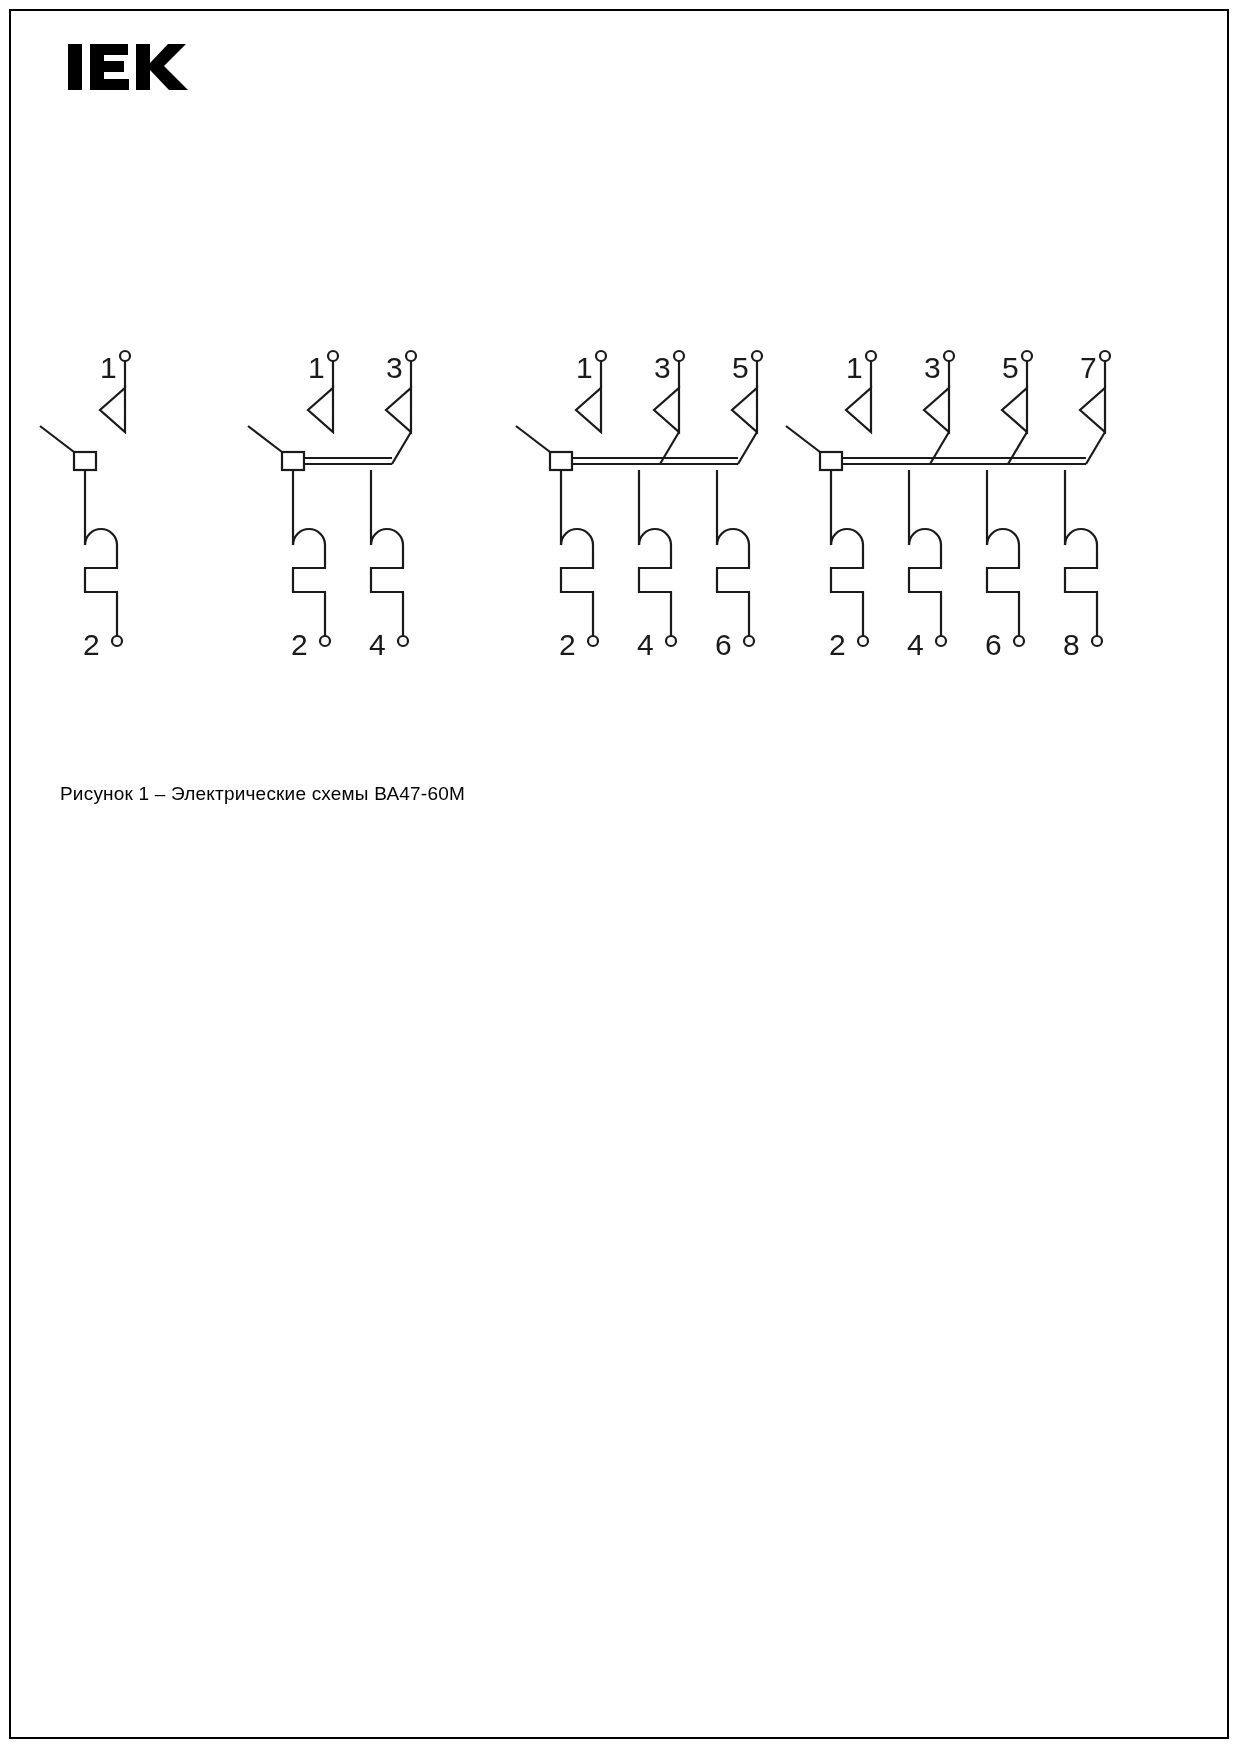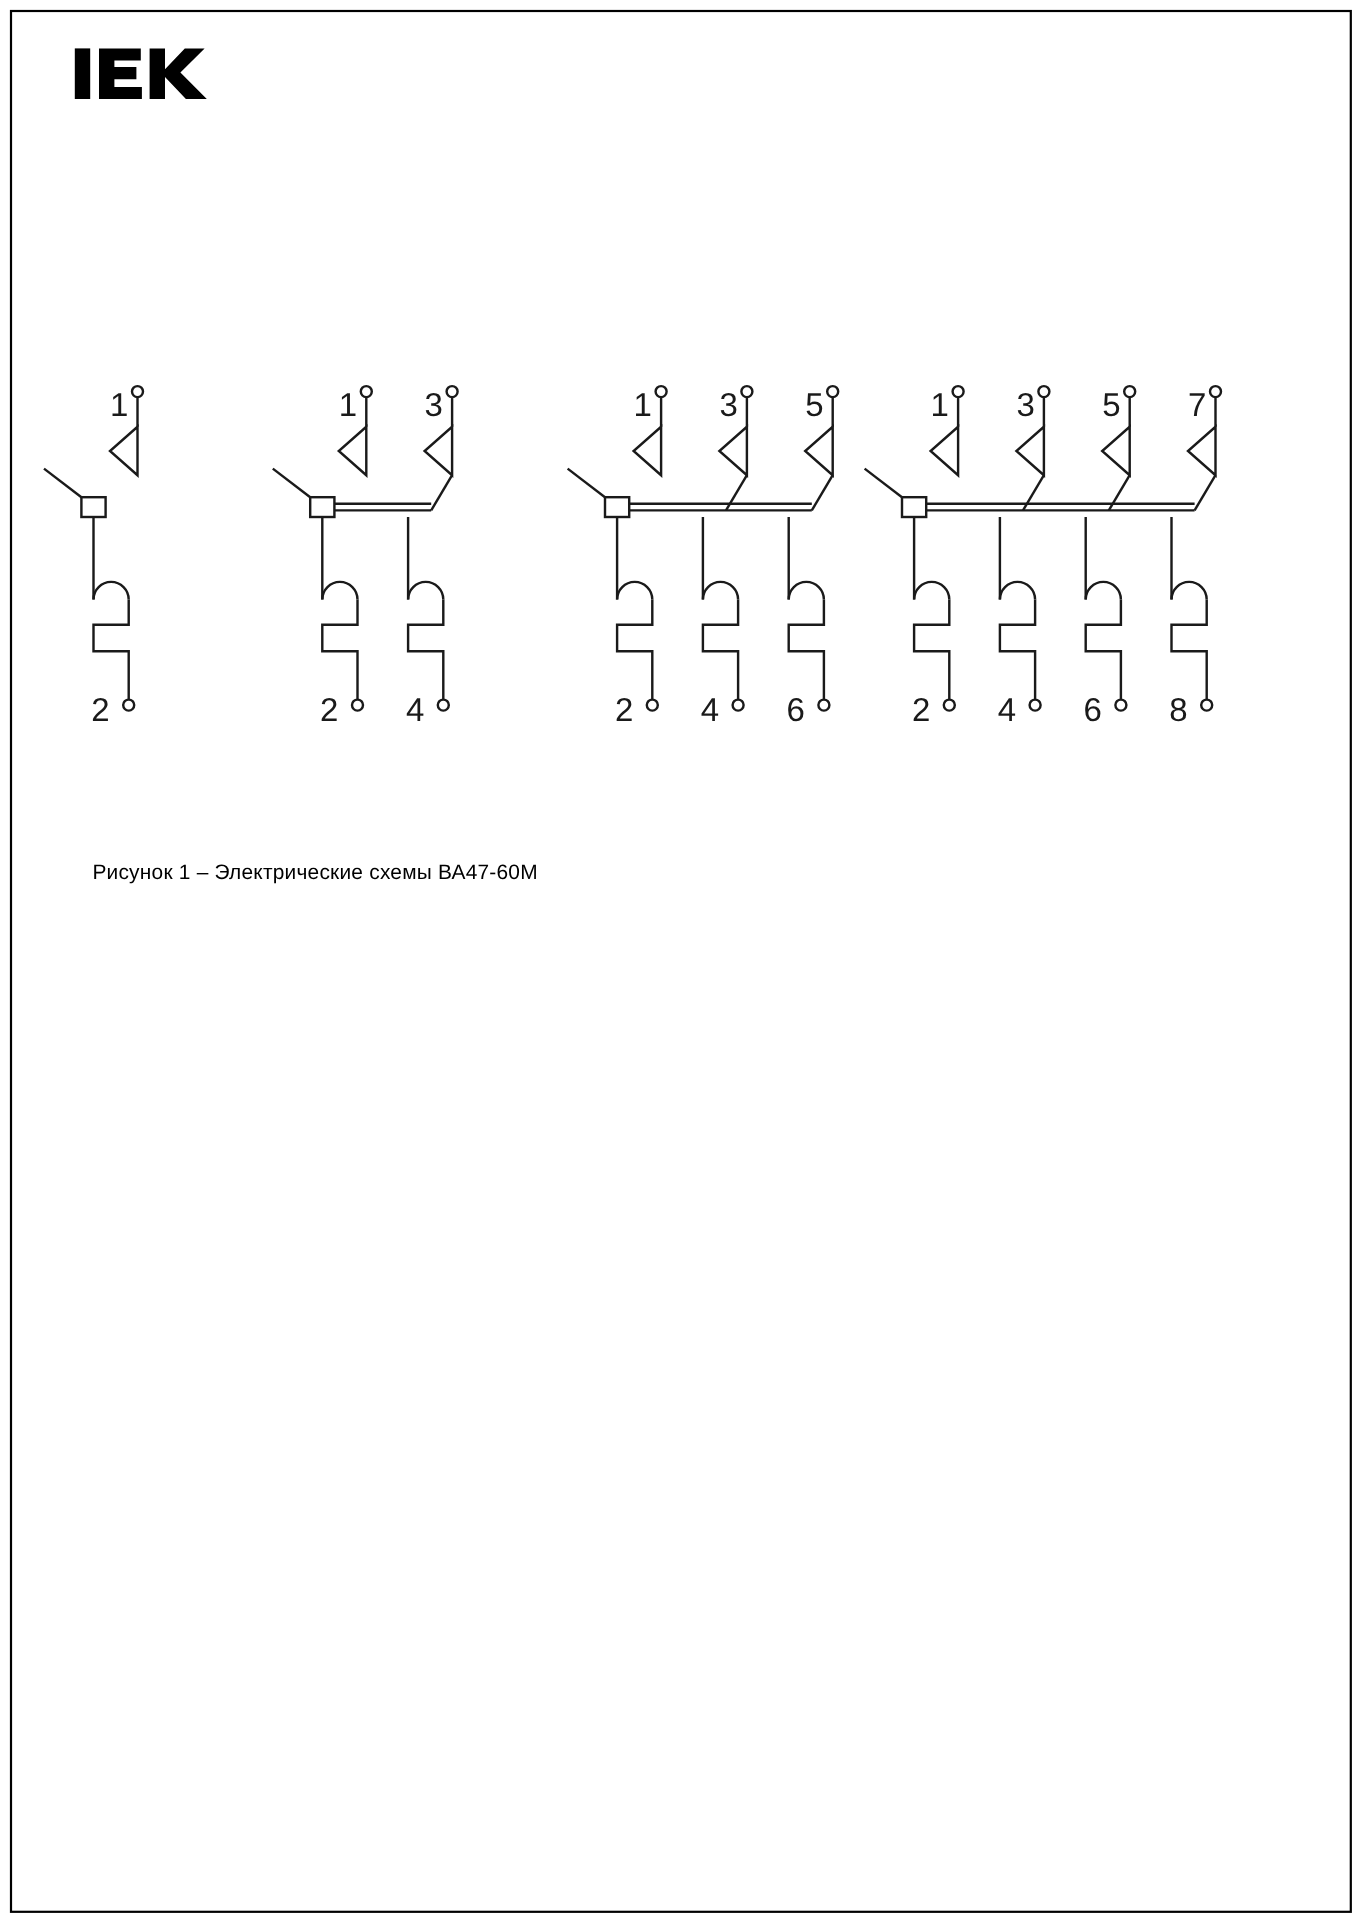--- a/index.html
+++ b/index.html
@@ -39,21 +39,21 @@
   }
   .diagram-area {
     position: absolute;
     left: 0px;
     top: 300px;
     width: 1240px;
     height: 400px;
   }
   .caption {
     position: absolute;
-    left: 84px;
+    left: 60px;
     top: 783px;
     font-size: 19px;
     color: #000000;
     letter-spacing: 0.2px;
     white-space: nowrap;
   }
 </style>
 </head>
 <body>
 

